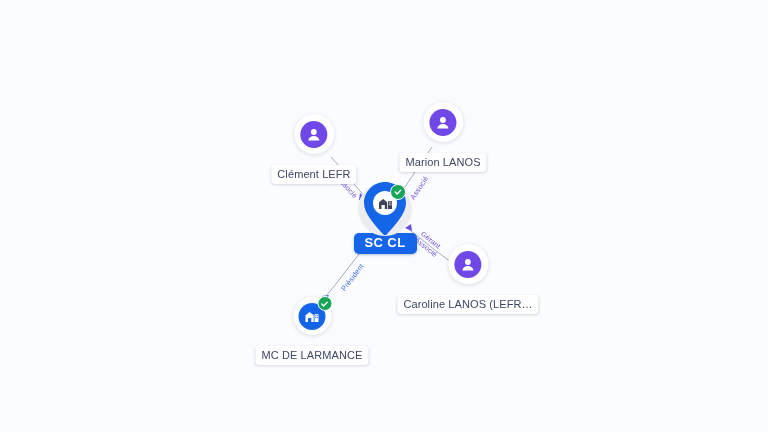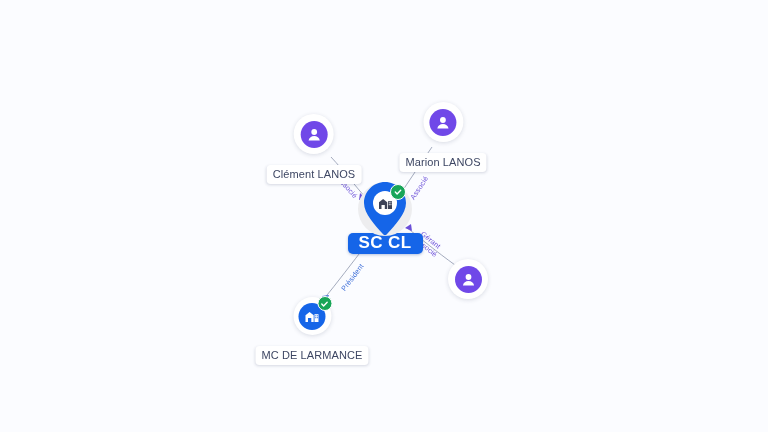--- a/index.html
+++ b/index.html
@@ -160,21 +160,21 @@
     display: flex;
     align-items: center;
     justify-content: center;
   }
   .center-chip {
     margin-top: -4px;
     background: #1565e8;
     color: #ffffff;
     border-radius: 5px;
     padding: 4px 11px 5px 11px;
-    font-size: 17px;
+    font-size: 13px;
     line-height: 12px;
     font-weight: bold;
     letter-spacing: 0.4px;
     white-space: nowrap;
     box-shadow: 0 1px 3px rgba(20,60,140,0.3);
   }
 
   
   .edge-label {
     position: absolute;
@@ -255,21 +255,21 @@
 
   <div class="node" style="left:314px; top:149px;">
     <div class="person-ring">
       <div class="person-disc">
         <svg width="15" height="15" viewBox="0 0 15 15" xmlns="http://www.w3.org/2000/svg">
           <circle cx="7.5" cy="5" r="2.9" fill="#ffffff"></circle>
           <path d="M1.9 13.6 C2.4 10.5 4.7 9 7.5 9 C10.3 9 12.6 10.5 13.1 13.6 Z" fill="#ffffff"></path>
         </svg>
       </div>
     </div>
-    <div class="chip">Clément LANOS</div>
+    <div class="chip">Clément LEFR</div>
   </div>
 
   <div class="node" style="left:443px; top:137px;">
     <div class="person-ring">
       <div class="person-disc">
         <svg width="15" height="15" viewBox="0 0 15 15" xmlns="http://www.w3.org/2000/svg">
           <circle cx="7.5" cy="5" r="2.9" fill="#ffffff"></circle>
           <path d="M1.9 13.6 C2.4 10.5 4.7 9 7.5 9 C10.3 9 12.6 10.5 13.1 13.6 Z" fill="#ffffff"></path>
         </svg>
       </div>
@@ -279,20 +279,21 @@
 
   <div class="node" style="left:468px; top:279px;">
     <div class="person-ring">
       <div class="person-disc">
         <svg width="15" height="15" viewBox="0 0 15 15" xmlns="http://www.w3.org/2000/svg">
           <circle cx="7.5" cy="5" r="2.9" fill="#ffffff"></circle>
           <path d="M1.9 13.6 C2.4 10.5 4.7 9 7.5 9 C10.3 9 12.6 10.5 13.1 13.6 Z" fill="#ffffff"></path>
         </svg>
       </div>
     </div>
+    <div class="chip">Caroline LANOS (LEFR…</div>
   </div>
 
   <div class="node" style="left:312px; top:331px;">
     <div class="co-ring">
       <div class="co-disc">
         <svg width="15" height="14" viewBox="0 0 15 14" xmlns="http://www.w3.org/2000/svg">
           <path d="M1 13 L1 6.2 L5.1 3 L9.2 6.2 L9.2 13 Z" fill="#ffffff"></path>
           <rect x="10" y="5.2" width="4" height="7.8" fill="#ffffff"></rect>
           <rect x="10.8" y="6.3" width="1" height="1" fill="#1565e8"></rect>
           <rect x="12.4" y="6.3" width="1" height="1" fill="#1565e8"></rect>

